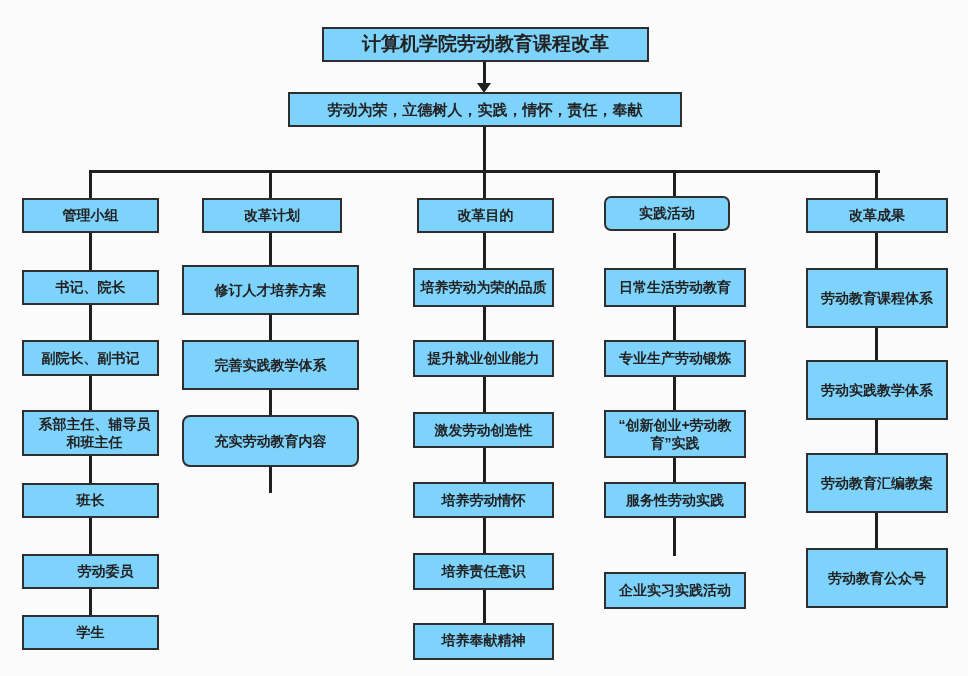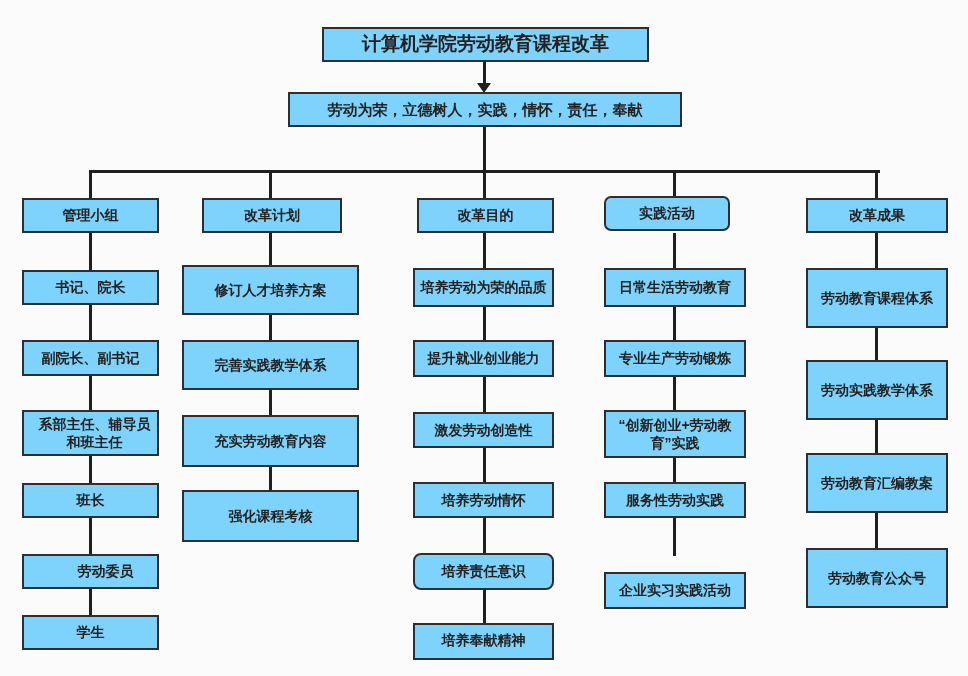--- a/index.html
+++ b/index.html
@@ -53,29 +53,28 @@
   <div class="box" style="left:22px;top:270px;width:137px;height:35px;">书记、院长</div>
   <div class="box" style="left:22px;top:340px;width:137px;height:36px;">副院长、副书记</div>
   <div class="box" style="left:22px;top:410px;width:137px;height:46px;padding-left:12px;">系部主任、辅导员和班主任</div>
   <div class="box" style="left:22px;top:483px;width:137px;height:35px;">班长</div>
   <div class="box" style="left:22px;top:554px;width:137px;height:35px;padding-left:34px;">劳动委员</div>
   <div class="box" style="left:22px;top:615px;width:137px;height:35px;text-align:right;">学生</div>
 
   <div class="box" style="left:202px;top:198px;width:140px;height:35px;">改革计划</div>
   <div class="box" style="left:182px;top:265px;width:177px;height:50px;">修订人才培养方案</div>
   <div class="box" style="left:182px;top:340px;width:177px;height:50px;">完善实践教学体系</div>
-  <div class="box" style="left:182px;top:415px;width:177px;height:52px;">充实劳动教育内容</div>
-  <div class="box" style="left:182px;top:490px;width:177px;height:52px;">强化课程考核</div>
+  <div class="box" style="left:182px;top:415px;width:177px;height:52px;border-radius:8px;">充实劳动教育内容</div>
 
   <div class="box" style="left:417px;top:198px;width:137px;height:35px;">改革目的</div>
   <div class="box" style="left:413px;top:268px;width:141px;height:39px;">培养劳动为荣的品质</div>
   <div class="box" style="left:413px;top:340px;width:141px;height:37px;">提升就业创业能力</div>
   <div class="box" style="left:413px;top:412px;width:141px;height:36px;">激发劳动创造性</div>
   <div class="box" style="left:413px;top:482px;width:141px;height:36px;">培养劳动情怀</div>
-  <div class="box" style="left:413px;top:553px;width:141px;height:37px;border-radius:8px;">培养责任意识</div>
+  <div class="box" style="left:413px;top:553px;width:141px;height:37px;">培养责任意识</div>
   <div class="box" style="left:413px;top:623px;width:141px;height:37px;font-family:Liberation Mono, monospace;">培养奉献精神</div>
 
   <div class="box" style="left:604px;top:196px;width:126px;height:35px;border-radius:7px;">实践活动</div>
   <div class="box" style="left:604px;top:268px;width:142px;height:39px;">日常生活劳动教育</div>
   <div class="box" style="left:604px;top:340px;width:142px;height:37px;">专业生产劳动锻炼</div>
   <div class="box" style="left:604px;top:410px;width:142px;height:48px;">“创新创业+劳动教育”实践</div>
   <div class="box" style="left:604px;top:482px;width:142px;height:36px;">服务性劳动实践</div>
   <div class="box" style="left:604px;top:572px;width:142px;height:37px;">企业实习实践活动</div>
 
   <div class="box" style="left:806px;top:198px;width:142px;height:35px;">改革成果</div>

